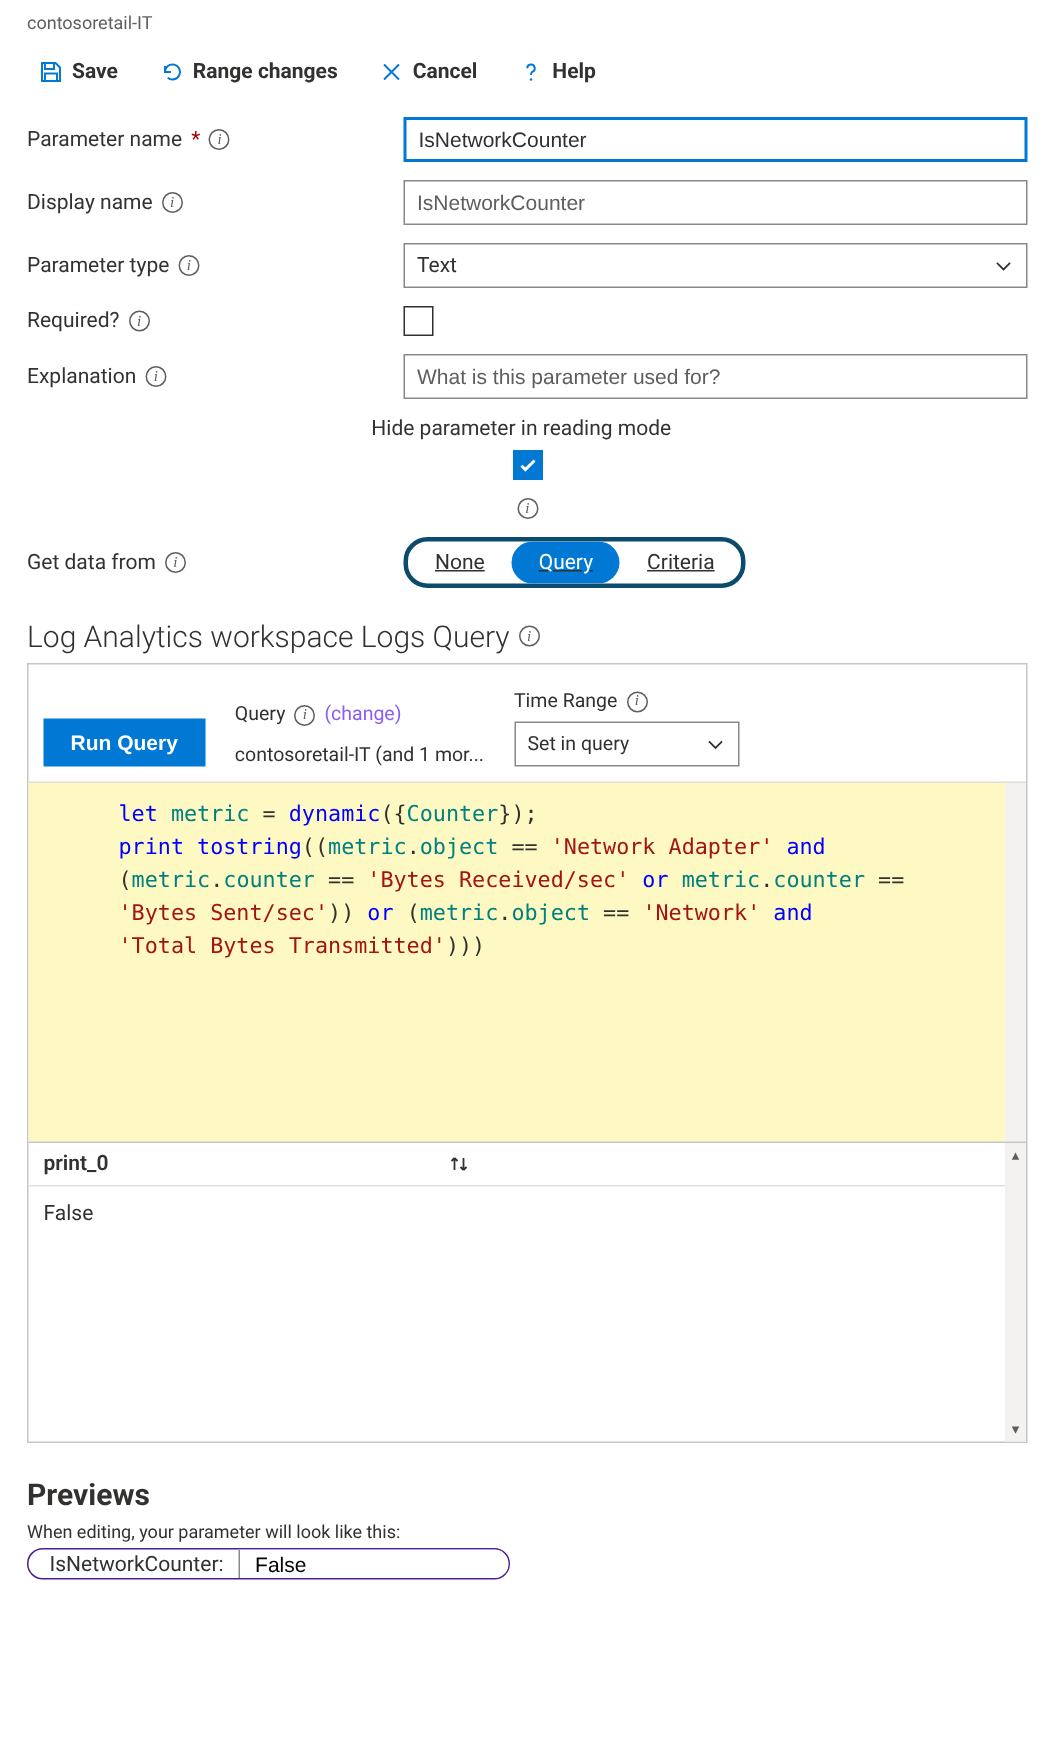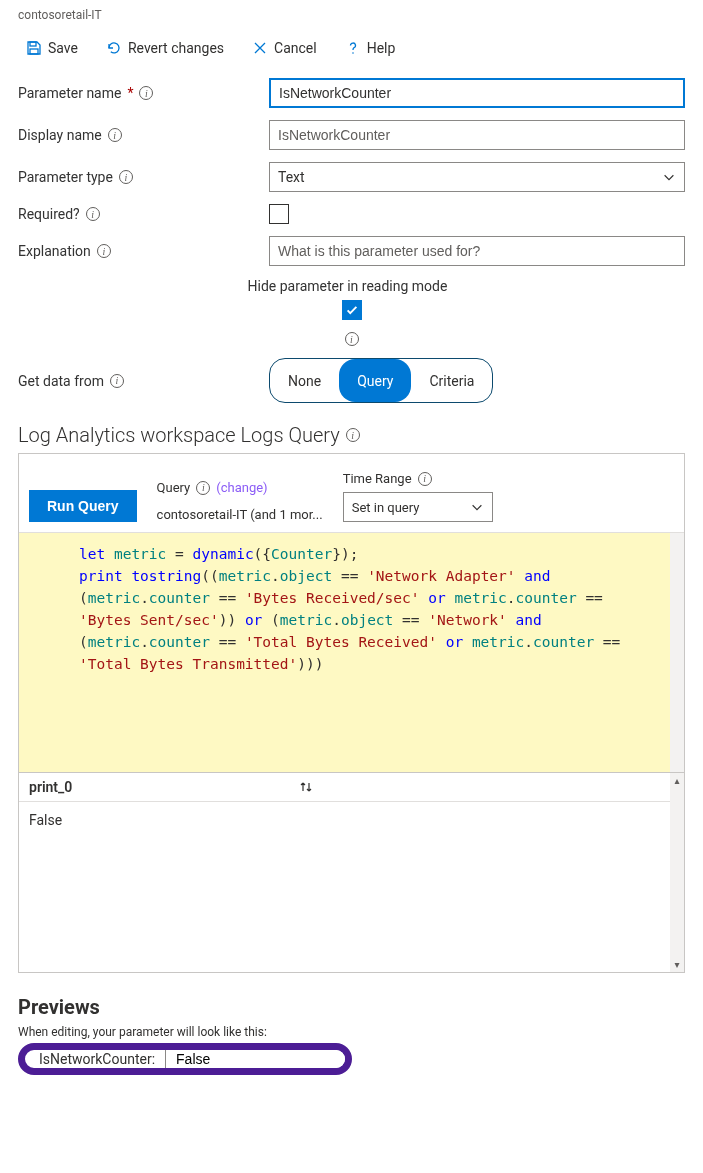--- a/index.html
+++ b/index.html
@@ -1,36 +1,36 @@
 <!DOCTYPE html>
 <html><head>
 <meta charset="utf-8">
 <style>
   * { box-sizing: border-box; }
   html, body { margin:0; padding:0; font-family: "Segoe UI", -apple-system, Roboto, sans-serif; font-size:14px; color:#323130; background:#fff; }
   .canvas { width:703px; padding: 8px 18px 30px 18px; }
   .title { font-size:20px; font-weight:600; margin:0; }
   .subtitle { font-size:12px; color:#605e5c; margin-top:0px; }
-  .toolbar { display:flex; gap:12px; margin:14px 0 18px 0; }
+  .toolbar { display:flex; gap:12px; margin:14px 0 18px 0;font-weight:bold; }
   .tool-btn { display:flex; align-items:center; gap:6px; padding:4px 8px; cursor:pointer; color:#323130; font-size:14px; }
   .icon-svg { width:16px; height:16px; flex:0 0 16px; }
   .azure-blue { stroke:#0078d4; fill:none; }
   .form-row { display:flex; align-items:center; margin-bottom:12px; gap:6px; }
   .form-label { width:245px; display:flex; align-items:center; gap:6px; color:#333; }
   .req-star { color:#a80000; }
   .info-icon { width:14px; height:14px; border:1px solid #605e5c; border-radius:50%; display:inline-flex; align-items:center; justify-content:center; font-size:10px; color:#605e5c; cursor:default; font-family:Georgia, serif; font-style:italic; }
   .text-input { flex:1; height:30px; border:1px solid #8a8886; padding:0 8px; font-size:14px; color:#323130; outline:none; }
   .focused { border:2px solid #0078d4; }
   .text-input::placeholder { color:#605e5c; }
   .select-box { flex:1; height:30px; border:1px solid #8a8886; padding:0 8px; display:flex; align-items:center; justify-content:space-between; cursor:pointer; }
   .chevron { width:14px; height:14px; }
   .checkbox { width:20px; height:20px; border:1px solid #323130; display:inline-flex; align-items:center; justify-content:center; cursor:pointer; }
   .checkbox.checked { background:#0078d4; border-color:#0078d4; }
   .checkmark-svg { width:14px; height:14px; stroke:#fff; fill:none; stroke-width:2.2; }
-  .pill-group { display:flex; border:1px solid #0c4a6e; border-radius:16px; overflow:hidden; height:45px; }
+  .pill-group { display:flex; border:3px solid #0c4a6e; border-radius:16px; overflow:hidden; height:34px;text-decoration:underline; }
   .pill { padding:0 18px; display:flex; align-items:center; cursor:pointer; font-size:14px; }
   .pill.selected { background:#0078d4; color:#fff; border-radius:16px; }
   .section-title { font-size:20px; font-weight:300; color:#323130; margin:20px 0 6px 0; display:flex; align-items:center; gap:6px;}
   .query-panel { border:1px solid #c8c6c4; }
   .query-head { display:flex; align-items:flex-end; padding:12px 10px 10px 10px; gap:20px; }
   .run-btn { background:#0078d4; color:#fff; font-weight:600; border:none; padding:8px 18px; cursor:pointer; font-size:14px; }
   .q-col { display:flex; flex-direction:column; gap:6px; font-size:13px; }
   .q-col-row { display:flex; align-items:center; gap:6px; }
   .link { color:#8b5cf6; cursor:pointer; }
   .tr-select { border:1px solid #8a8886; height:30px; width:150px; display:flex; align-items:center; padding:0 8px; justify-content:space-between; cursor:pointer; }
@@ -41,21 +41,21 @@
   .t-red    { color:#a31515; }
   .t-gray   { color:#323130; }
   .results { border-top:1px solid #c8c6c4; position:relative; }
   .results-head { display:flex; align-items:center; padding:6px 10px; font-weight:600; border-bottom:1px solid #e1dfdd; }
   .sort-icon { margin-left:auto; margin-right: 360px; display:flex; gap:-2px;}
   .results-row { padding:10px 10px; }
   .results .scrollbar { position:absolute; right:0; top:0; bottom:0; width:14px; background:#f3f2f1; display:flex; flex-direction:column; justify-content:space-between; align-items:center;}
   .scroll-arrow { font-size:10px; color:#605e5c; padding:2px;}
   .preview-title { font-size:20px; font-weight:700; margin:22px 0 6px 0; }
   .preview-desc { font-size:12px; margin-bottom:4px; }
-  .preview-pill { display:inline-flex; align-items:center; border:7px solid #4c1d95; border-radius:18px; overflow:hidden; height:32px; }
+  .preview-pill { display:inline-flex; align-items:center; border:1px solid #4c1d95; border-radius:18px; overflow:hidden; height:21px; }
   .preview-pill .lbl { padding:0 10px 0 14px; color:#323130; }
   .preview-pill input { border:none; border-left:1px solid #8a8886; height:100%; padding:0 10px; font-size:14px; width:180px; outline:none; background:#fff;}
   .results-body { height:170px; }
 </style>
 </head>
 <body>
 
 <div class="canvas">
 
   <div class="subtitle">contosoretail-IT</div>
@@ -67,21 +67,21 @@
           <rect x="4" y="2" width="6" height="4" stroke-width="1.3"></rect>
           <rect x="4" y="9" width="8" height="5" stroke-width="1.3"></rect>
         </svg>
       <span>Save</span>
     </div>
     <div class="tool-btn">
       <svg class="icon-svg azure-blue" viewBox="0 0 16 16">
           <path d="M3 8a5 5 0 1 1 1.8 3.8" stroke-width="1.3"></path>
           <path d="M3 4v4h4" stroke-width="1.3"></path>
         </svg>
-      <span>Revert changes</span>
+      <span>Range changes</span>
     </div>
     <div class="tool-btn">
       <svg class="icon-svg azure-blue" viewBox="0 0 16 16">
           <path d="M3 3l10 10M13 3L3 13" stroke-width="1.3"></path>
         </svg>
       <span>Cancel</span>
     </div>
     <div class="tool-btn">
       <svg class="icon-svg azure-blue" viewBox="0 0 16 16">
           <path d="M5.5 5.5a2.5 2.5 0 1 1 3.3 2.4C8 8.3 8 9 8 10" stroke-width="1.3"></path>
@@ -195,21 +195,20 @@
             </svg>
         </div>
       </div>
     </div>
 
     <div class="code-area" id="code-area">
       <div><span class="t-blue">let </span><span class="t-teal">metric </span><span class="t-gray">= </span><span class="t-blue">dynamic</span><span class="t-gray">({</span><span class="t-teal">Counter</span><span class="t-gray">});</span></div>
         <div><span class="t-blue">print </span><span class="t-blue">tostring</span><span class="t-gray">((</span><span class="t-teal">metric</span><span class="t-gray">.</span><span class="t-teal">object</span><span class="t-gray"> == </span><span class="t-red">'Network Adapter'</span><span class="t-blue"> and</span></div>
         <div><span class="t-gray">(</span><span class="t-teal">metric</span><span class="t-gray">.</span><span class="t-teal">counter</span><span class="t-gray"> == </span><span class="t-red">'Bytes Received/sec'</span><span class="t-blue"> or </span><span class="t-teal">metric</span><span class="t-gray">.</span><span class="t-teal">counter</span><span class="t-gray"> ==</span></div>
         <div><span class="t-red">'Bytes Sent/sec'</span><span class="t-gray">)) </span><span class="t-blue">or </span><span class="t-gray">(</span><span class="t-teal">metric</span><span class="t-gray">.</span><span class="t-teal">object</span><span class="t-gray"> == </span><span class="t-red">'Network'</span><span class="t-blue"> and</span></div>
-        <div><span class="t-gray">(</span><span class="t-teal">metric</span><span class="t-gray">.</span><span class="t-teal">counter</span><span class="t-gray"> == </span><span class="t-red">'Total Bytes Received'</span><span class="t-blue"> or </span><span class="t-teal">metric</span><span class="t-gray">.</span><span class="t-teal">counter</span><span class="t-gray"> ==</span></div>
         <div><span class="t-red">'Total Bytes Transmitted'</span><span class="t-gray">)))</span></div>
         <div class="scrollbar-v"></div>
     </div>
 
     <div class="results">
       <div class="results-head">
         <span>print_0</span>
         <span class="sort-icon">
           <svg width="16" height="14" viewBox="0 0 16 14">
               <path d="M5 11V3M5 3l-2 2M5 3l2 2 M11 3v8M11 11l-2-2M11 11l2-2" stroke="#323130" fill="none" stroke-width="1.2"></path>

